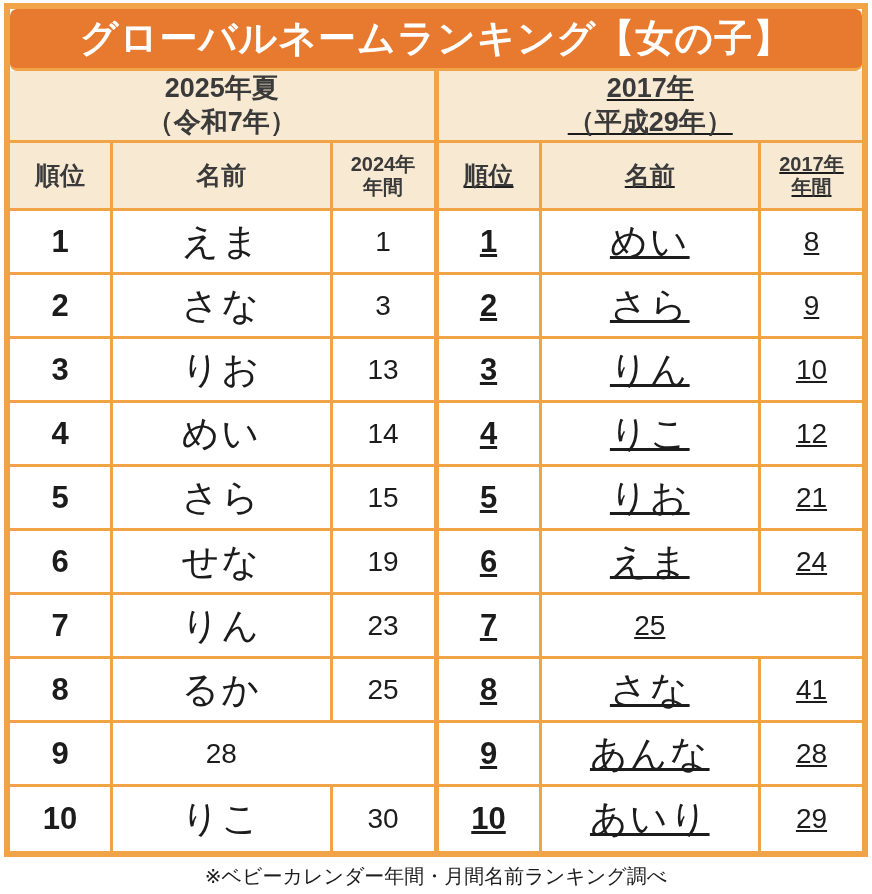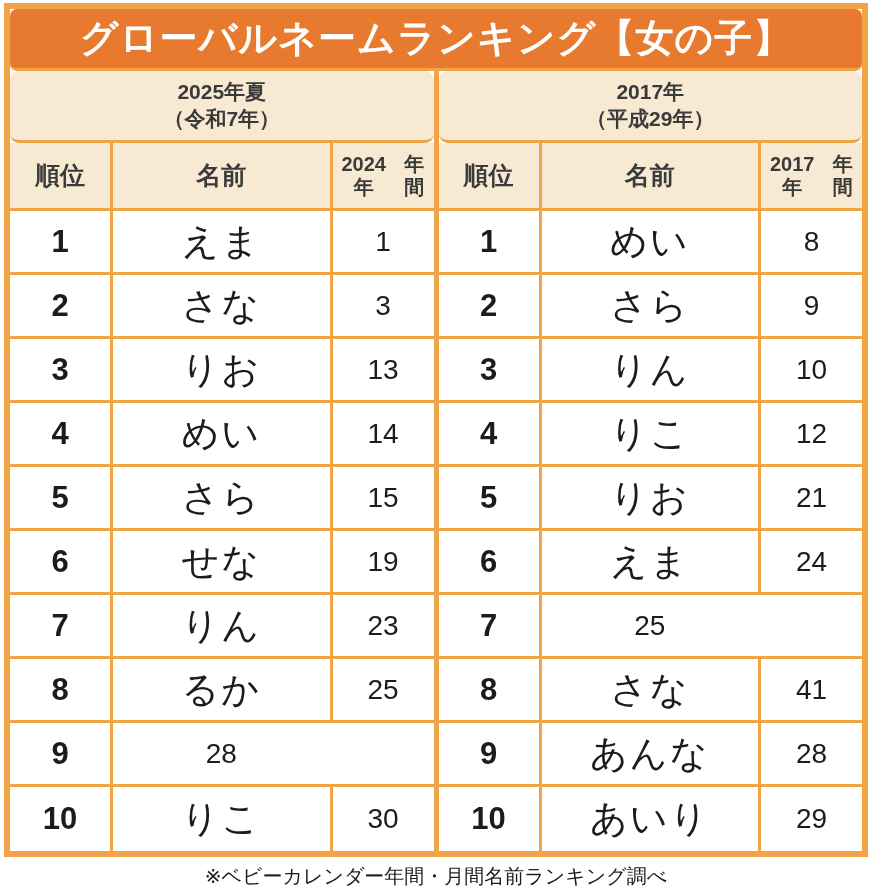--- a/index.html
+++ b/index.html
@@ -25,29 +25,28 @@
   .title-bar{
     height:62px;
     background:var(--title-bg);
     border-bottom:3px solid var(--frame);
     display:flex;align-items:center;justify-content:center;
     color:var(--title-text);
     font-size:38px;font-weight:bold;letter-spacing:1px;border-radius:7px;
   }
   .tables{display:flex;align-items:stretch;}
   .half{flex:1 1 0;min-width:0;}
-  .half.right{border-left:5px solid var(--frame);}
+  .half.right{border-left:5px solid var(--frame);text-decoration:underline;}
   .group-header{
     height:72px;
     background:var(--header-bg);
     border-bottom:3px solid var(--frame);
     display:flex;flex-direction:column;align-items:center;justify-content:center;
-    font-size:21px;font-weight:bold;color:var(--head-text);
+    font-size:27px;font-weight:bold;color:var(--head-text);
     line-height:1.25;
-    border-radius:9px;
   }
   .row{
     display:grid;
     grid-template-columns:100px 1fr 104px;
     border-bottom:3px solid var(--frame);
     background:#FFFFFF;
   }
   .row.head{
     height:68px;
     background:var(--header-bg);
@@ -56,21 +55,21 @@
   .row.body:last-child{border-bottom:none;}
   .cell{
     display:flex;align-items:center;justify-content:center;
     text-align:center;min-width:0;
   }
   .cell + .cell{border-left:3px solid var(--frame);}
   .cell.rank-h,.cell.name-h{
     font-size:25px;font-weight:bold;color:var(--head-text);
   }
   .cell.year-h{
-    flex-direction:row;
+    flex-direction:column;
     font-size:20px;font-weight:bold;color:var(--head-text);
     line-height:1.15;
   }
   .cell.rank{font-size:31px;font-weight:bold;color:var(--body-text);}
   .cell.name{font-size:37px;font-weight:500;color:var(--body-text);letter-spacing:2px;}
   .cell.year{font-size:28px;color:var(--body-text);}
   .footer{
     height:34px;margin-top:2px;
     display:flex;align-items:center;justify-content:center;
     font-size:20px;color:var(--body-text);text-align:center;

